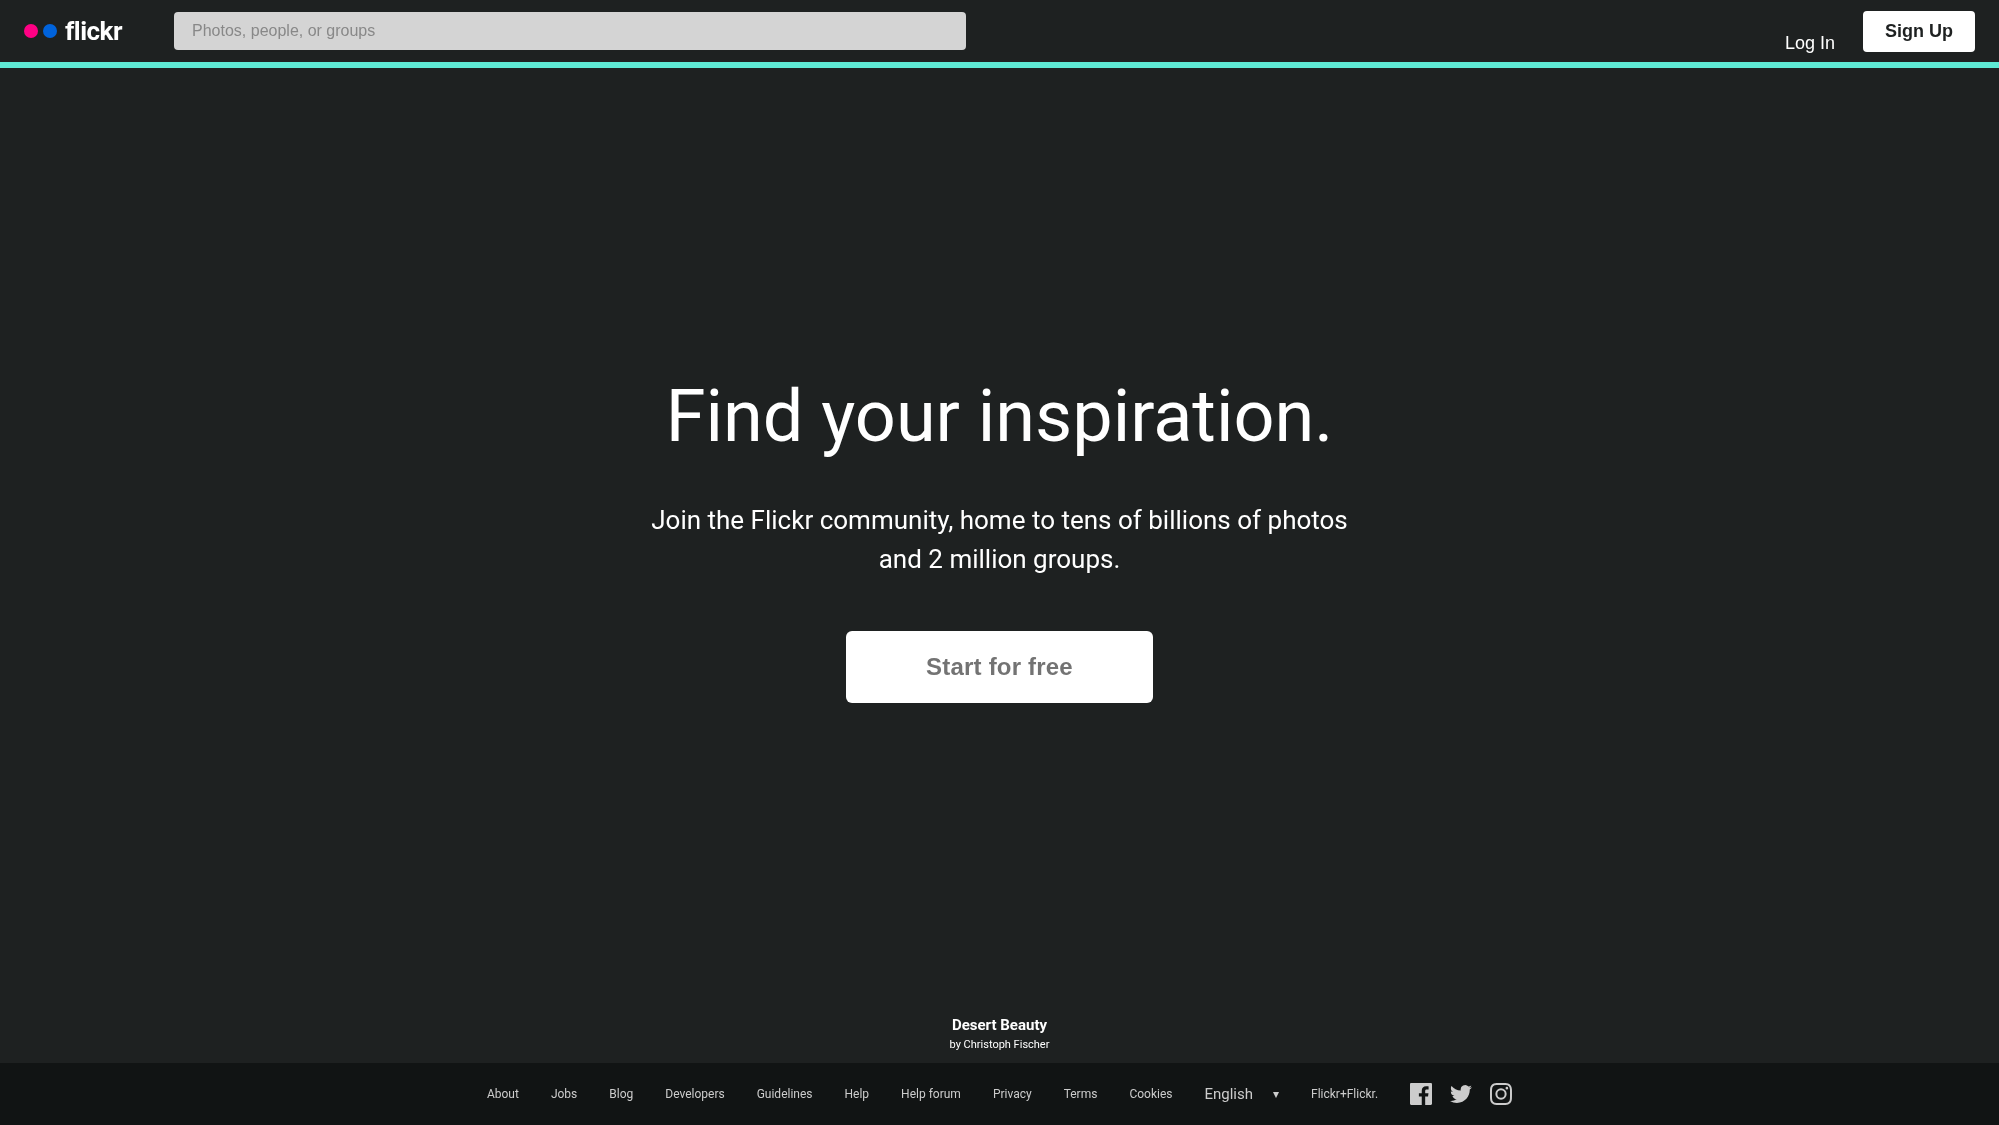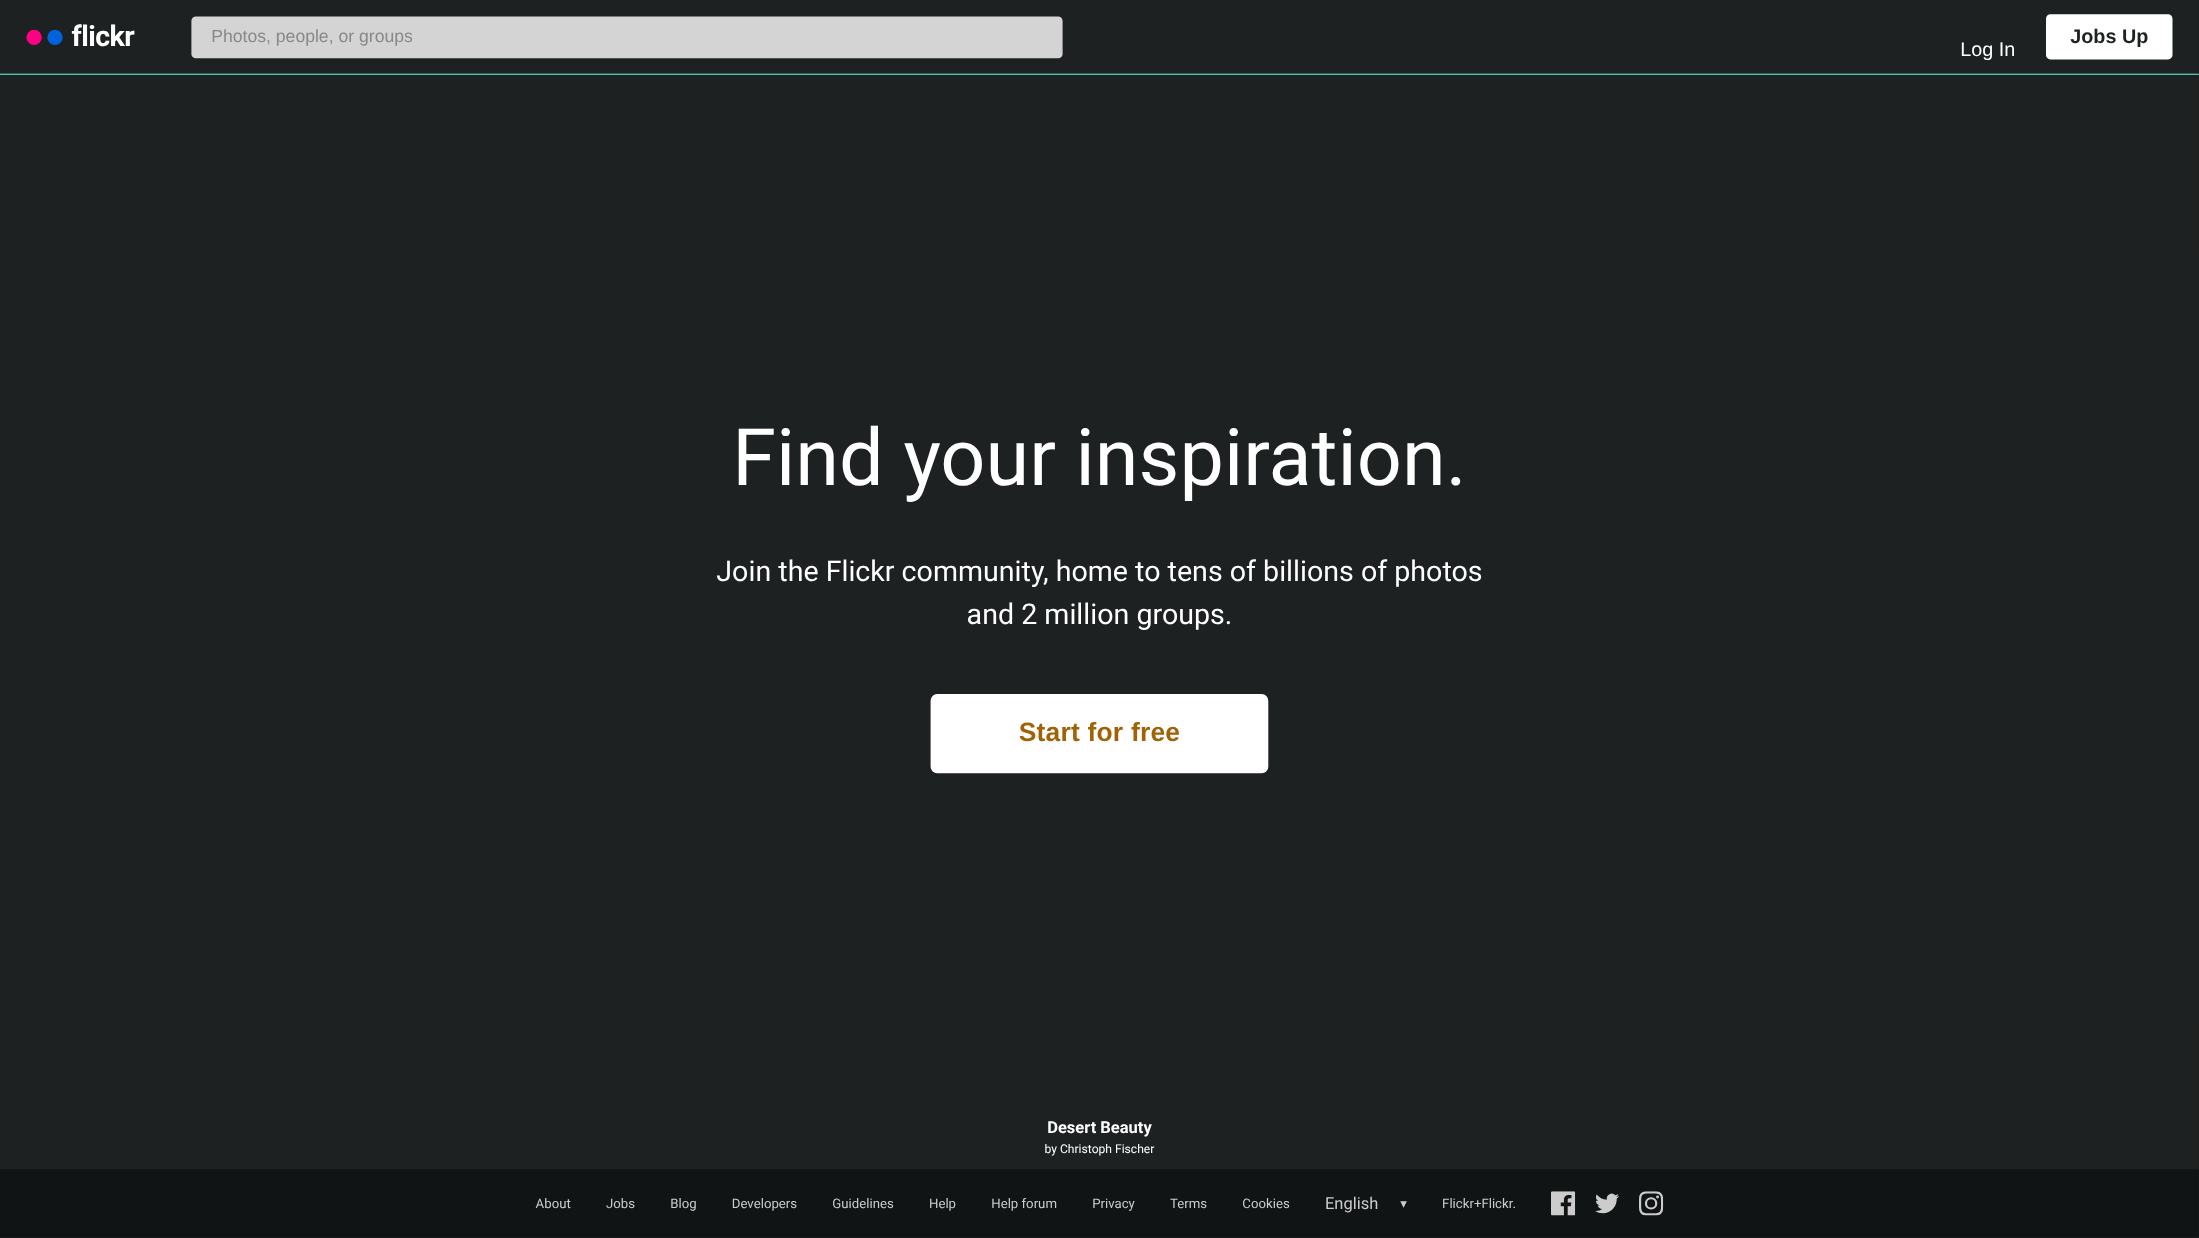--- a/index.html
+++ b/index.html
@@ -17,21 +17,21 @@
       flex-direction: column;
     }
 
     
     .navbar {
       background-color: #1e2121;
       display: flex;
       align-items: center;
       padding: 0 24px;
       height: 68px;
-      border-bottom: 1px solid #5eead4;
+      border-bottom: 6px solid #5eead4;
       flex-shrink: 0;
     }
 
     .logo-area {
       display: flex;
       align-items: center;
       gap: 8px;
       margin-right: 24px;
     }
 
@@ -134,21 +134,21 @@
       font-size: 26px;
       color: #ffffff;
       line-height: 1.5;
       max-width: 720px;
       margin-bottom: 52px;
       font-weight: 400;
     }
 
     .start-btn {
       background-color: #ffffff;
-      color: #a16207;
+      color: #737373;
       border: none;
       border-radius: 6px;
       font-size: 24px;
       font-weight: 600;
       padding: 22px 80px;
       cursor: pointer;
       letter-spacing: 0.2px;
     }
 
     
@@ -235,21 +235,21 @@
     </div>
     <span class="logo-text">flickr</span>
   </div>
 
   <div class="search-bar">
     <input class="search-input" type="text" placeholder="Photos, people, or groups" style="">
   </div>
 
   <div class="nav-actions">
     <button class="login-btn">Log In</button>
-    <button class="signup-btn">Jobs Up</button>
+    <button class="signup-btn">Sign Up</button>
   </div>
 </nav>
 
 <main class="main-content">
   <h1 class="hero-title">Find your inspiration.</h1>
   <p class="hero-subtitle">Join the Flickr community, home to tens of billions of photos and 2 million groups.</p>
   <button class="start-btn">Start for free</button>
 </main>
 
 <div class="photo-credit">

